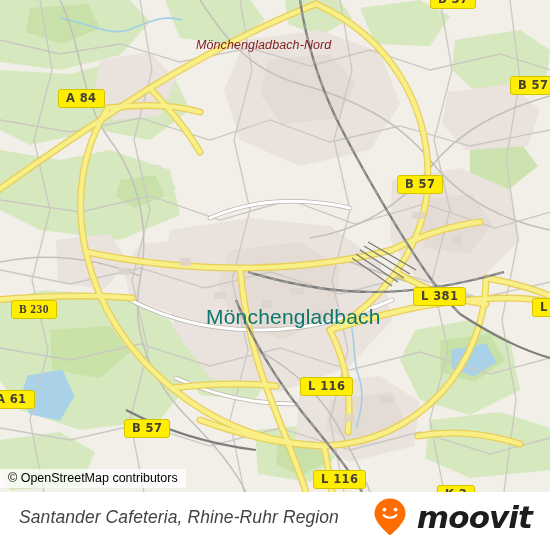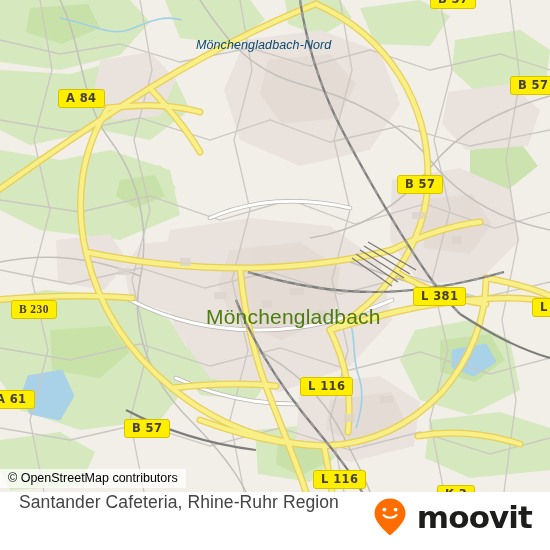--- a/index.html
+++ b/index.html
@@ -44,27 +44,27 @@
   }
 
   .placelabel {
     position: absolute;
     color: #6b6b6b;
     white-space: nowrap;
     font-family: "Liberation Sans", sans-serif;
   }
   .placelabel.city {
     font-size: 21px;
-    color: #4d7c0f;
+    color: #0f766e;
     letter-spacing: .2px;
   }
   .placelabel.suburb {
     font-size: 12.5px;
     font-style: italic;
-    color: #0c4a6e;
+    color: #7f1d1d;
     letter-spacing: .1px;
   }
 
   
   #popup {
     position: absolute;
     left: 190px; top: 124px;
     width: 170px;
     filter: drop-shadow(0 2px 5px rgba(0,0,0,.33));
     z-index: 40;
@@ -108,22 +108,23 @@
     z-index: 50;
   }
 
   
   #footer {
     position: absolute;
     left: 0; top: 492px;
     width: 550px; height: 50px;
     background: #ffffff;
     display: flex;
-    align-items: flex-start;
+    align-items: center;
     z-index: 60;
+    font-style: italic;
   }
   #footer-title {
     margin-left: 19px;
     color: #444;
     font-size: 17.5px;
     letter-spacing: .1px;
     white-space: nowrap;
   }
   #logo {
     position: absolute;

